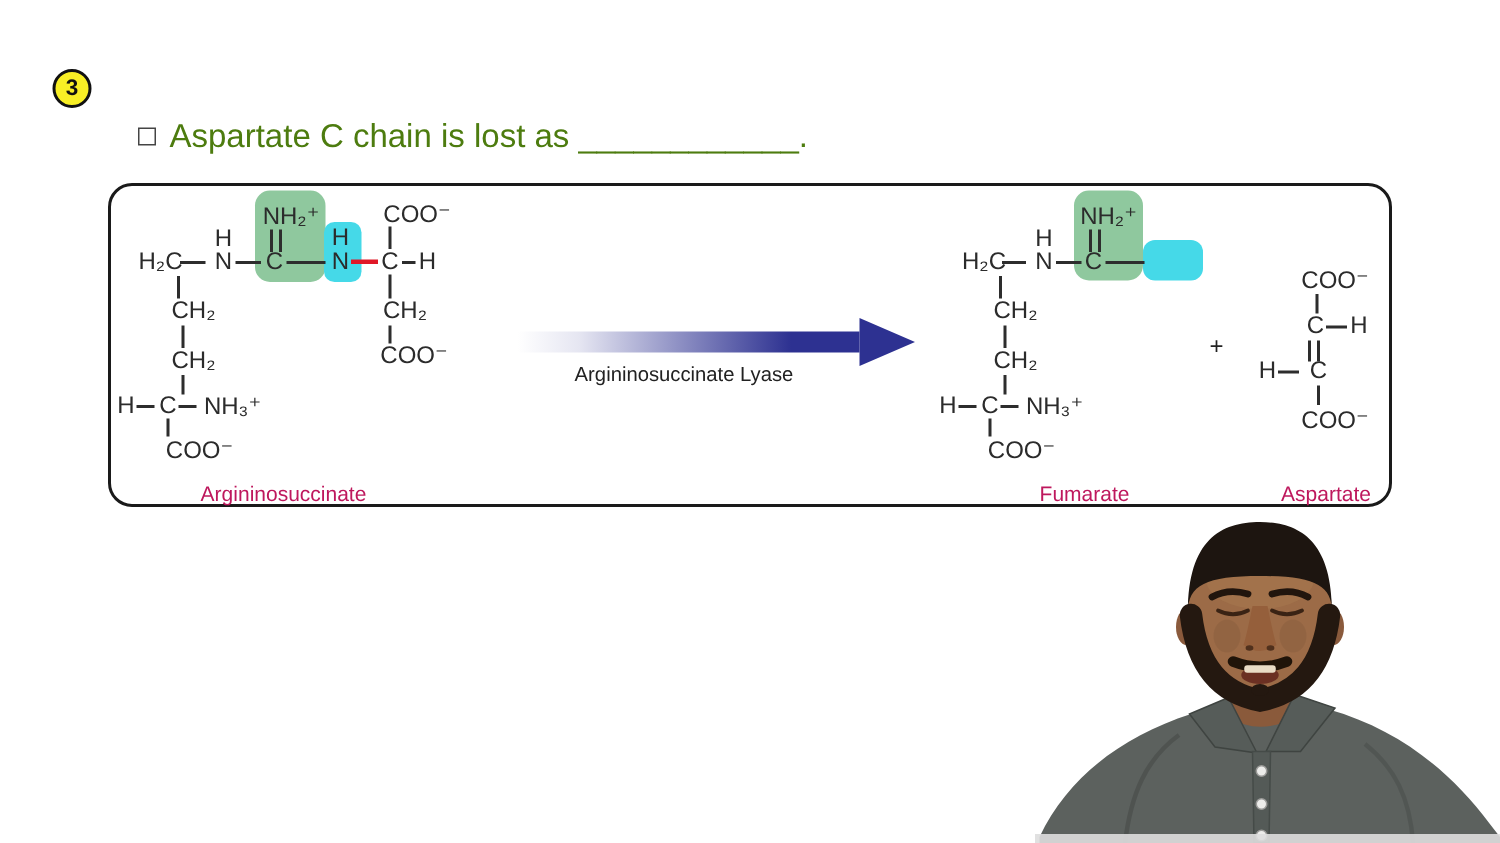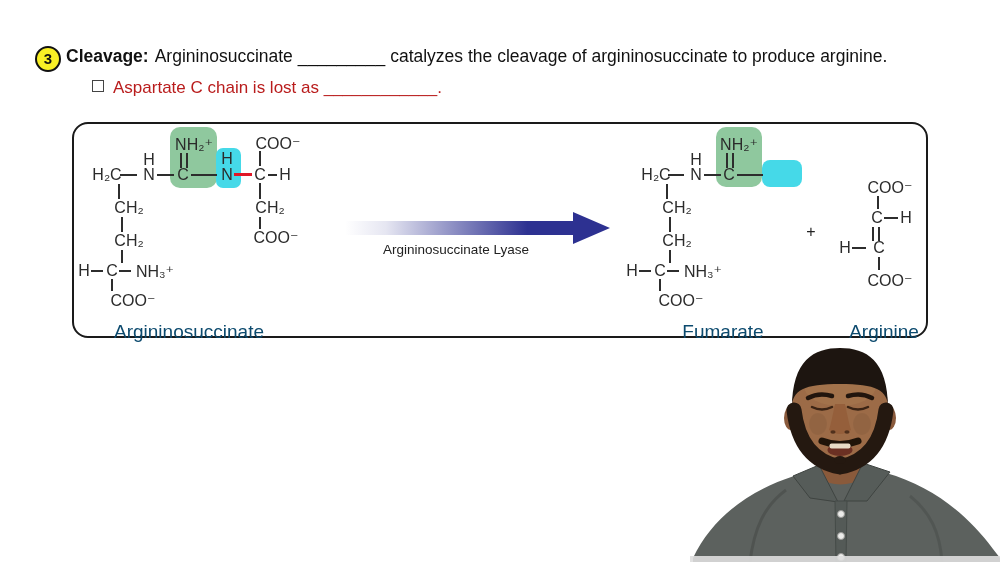--- a/index.html
+++ b/index.html
@@ -5,56 +5,53 @@
   html,body{margin:0;padding:0;background:#ffffff;}
   .stage{position:relative;width:1000px;height:562px;background:#fff;overflow:hidden;
          font-family:"Liberation Sans","DejaVu Sans",sans-serif;}
   
   .badge{position:absolute;left:35px;top:46px;width:26px;height:26px;border:2px solid #111;
          border-radius:50%;background:#f8ef25;box-sizing:border-box;text-align:center;
          line-height:21px;font-weight:bold;font-size:15px;color:#111;}
   .line1{position:absolute;left:66px;top:46px;font-size:17.5px;color:#111;white-space:nowrap;}
   .line1 b{font-weight:bold;}
   .line1 .rest{margin-left:6px;}
-  .line2{position:absolute;left:92px;top:78px;font-size:17px;color:#b91c1c;white-space:nowrap;}
+  .line2{position:absolute;left:92px;top:78px;font-size:22px;color:#4d7c0f;white-space:nowrap;}
   .sqbullet{display:inline-block;width:10px;height:10px;border:1.5px solid #444;
             margin-right:9px;vertical-align:1px;}
   
   .dbox{position:absolute;left:72px;top:122px;width:856px;height:216px;border:2.5px solid #1a1a1a;
         border-radius:16px;box-sizing:border-box;background:transparent;z-index:0;}
   .hl{position:absolute;z-index:1;}
   .hl.green{background:#8fc89e;border-radius:10px;}
   .hl.cyan{background:#45d9e8;border-radius:7px;}
   .atom{position:absolute;transform:translate(-50%,-50%);font-size:16px;color:#2b2b2b;
         white-space:nowrap;z-index:3;}
   .bh,.bv{position:absolute;background:#2d2d2d;z-index:2;}
   .bh.red{background:#e01827;}
-  .cap{position:absolute;transform:translateX(-50%);font-size:19px;color:#0c4a6e;white-space:nowrap;z-index:3;}
+  .cap{position:absolute;transform:translateX(-50%);font-size:14px;color:#be185d;white-space:nowrap;z-index:3;}
   .plus{position:absolute;transform:translate(-50%,-50%);font-size:16px;color:#222;z-index:3;}
   
   .arrow-shaft{position:absolute;left:345px;top:221px;width:228px;height:14px;z-index:1;
     background:linear-gradient(90deg,rgba(45,49,145,0) 0%,rgba(45,49,145,0.12) 18%,
                rgba(45,49,145,0.55) 48%,#2d3191 80%);}
   .arrow-head{position:absolute;left:573px;top:212px;width:0;height:0;z-index:1;
     border-top:16px solid transparent;border-bottom:16px solid transparent;
     border-left:37px solid #2d3191;}
   .enzyme{position:absolute;transform:translateX(-50%);left:456px;top:242px;
           font-size:13.5px;color:#222;white-space:nowrap;}
   
   .webcam{position:absolute;left:690px;top:344px;width:310px;height:218px;z-index:4;}
 </style>
 </head>
 <body>
 
 <div class="stage">
 
   <div class="badge">3</div>
-  <div class="line1">
-    <b>Cleavage:</b><span class="rest">Argininosuccinate _________ catalyzes the cleavage of argininosuccinate to produce arginine.</span>
-  </div>
   <div class="line2">
     <span class="sqbullet"></span><span>Aspartate C chain is lost as ____________.</span>
   </div>
 
   <div class="dbox"></div>
 
   <div class="hl green" style="left:170px;top:127px;width:47px;height:61px;"></div>
   <div class="hl cyan" style="left:216px;top:148px;width:25px;height:40px;"></div>
 
   <span class="atom" style="left:194px;top:144px;">NH₂⁺</span>
@@ -137,21 +134,21 @@
   <span class="atom" style="left:879px;top:248px;">C</span>
   <span class="atom" style="left:890px;top:280px;">COO⁻</span>
 
   <span class="bv" style="left:877px;top:196px;width:2px;height:13px;"></span>
   <span class="bh" style="left:884px;top:217px;width:14px;height:2px;"></span>
   <span class="bv" style="left:872px;top:227px;width:2px;height:14px;"></span>
   <span class="bv" style="left:878px;top:227px;width:2px;height:14px;"></span>
   <span class="bh" style="left:852px;top:247px;width:14px;height:2px;"></span>
   <span class="bv" style="left:878px;top:257px;width:2px;height:13px;"></span>
 
-  <span class="cap" style="left:884px;top:321px;">Arginine</span>
+  <span class="cap" style="left:884px;top:321px;">Aspartate</span>
 
   <svg class="webcam" viewBox="0 0 310 218" xmlns="http://www.w3.org/2000/svg">
 
     <path d="M3,214 C22,174 58,147 104,132 L122,127 C131,131 140,133 150,134 C160,133 170,130 179,125 L196,129 C242,142 277,170 303,205 L310,214 L310,218 L3,218 Z" fill="#5c615e"></path>
     <path d="M60,218 C64,185 74,162 96,146" stroke="rgba(0,0,0,0.14)" stroke-width="3" fill="none"></path>
     <path d="M252,218 C250,188 240,168 220,152" stroke="rgba(0,0,0,0.11)" stroke-width="3" fill="none"></path>
 
     <path d="M128,86 L128,134 Q150,147 174,134 L174,84 Q150,96 128,86 Z" fill="#8a5a3b"></path>
     <ellipse cx="150" cy="95" rx="22" ry="9" fill="rgba(0,0,0,0.18)"></ellipse>
 

